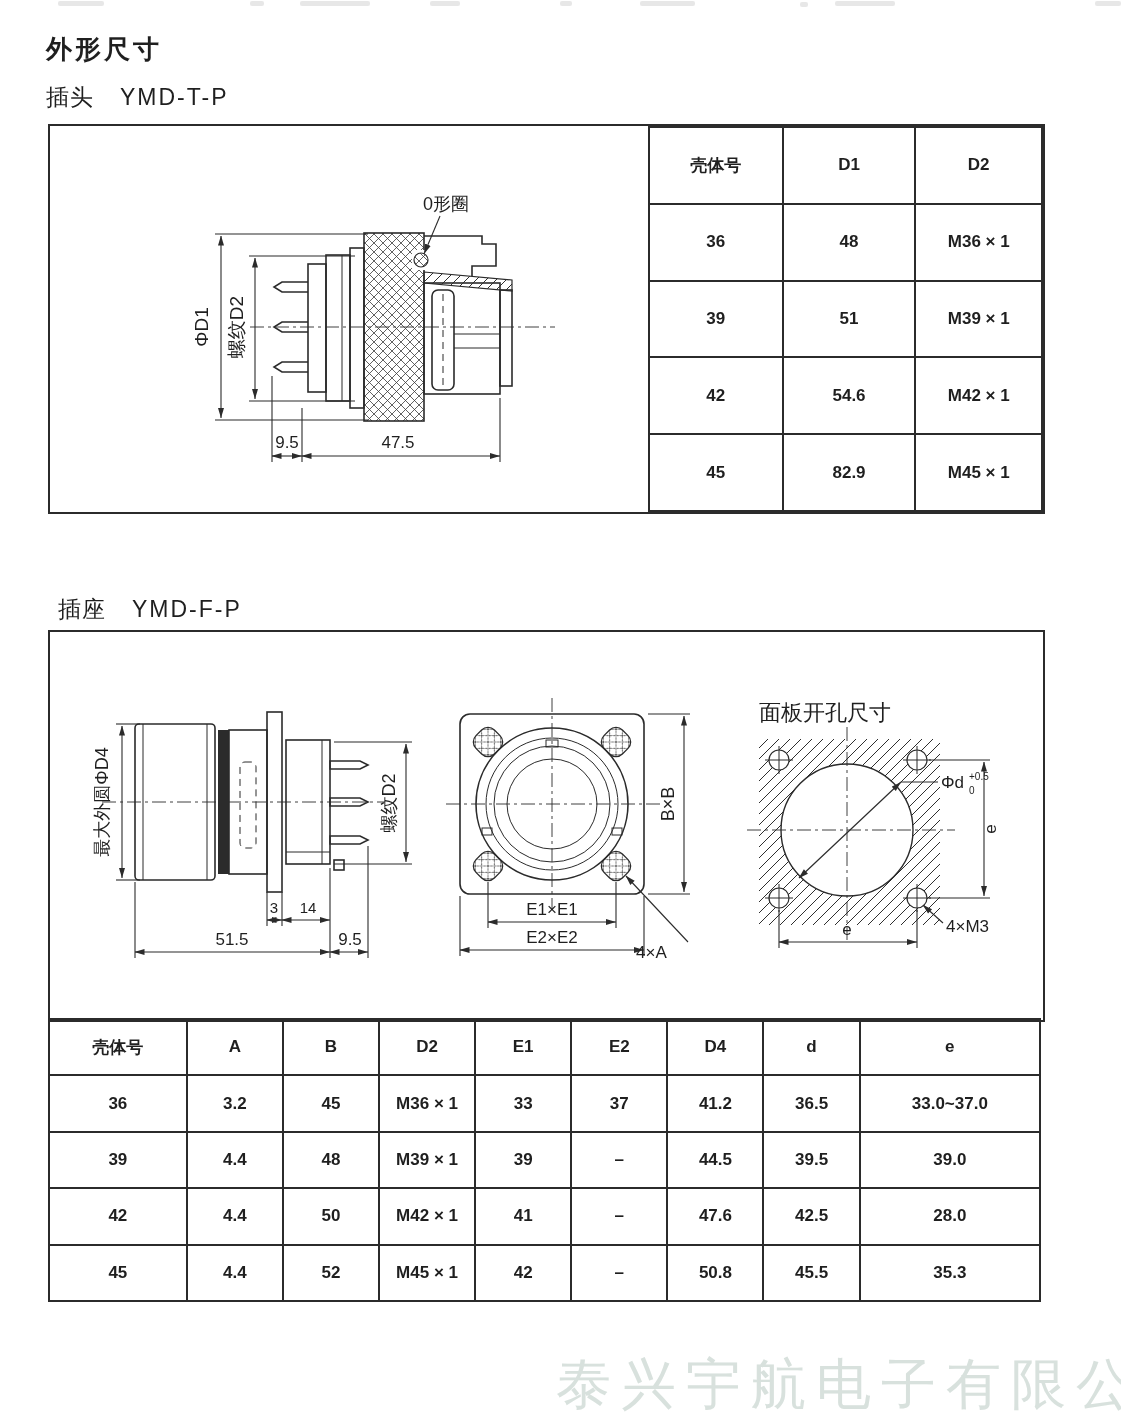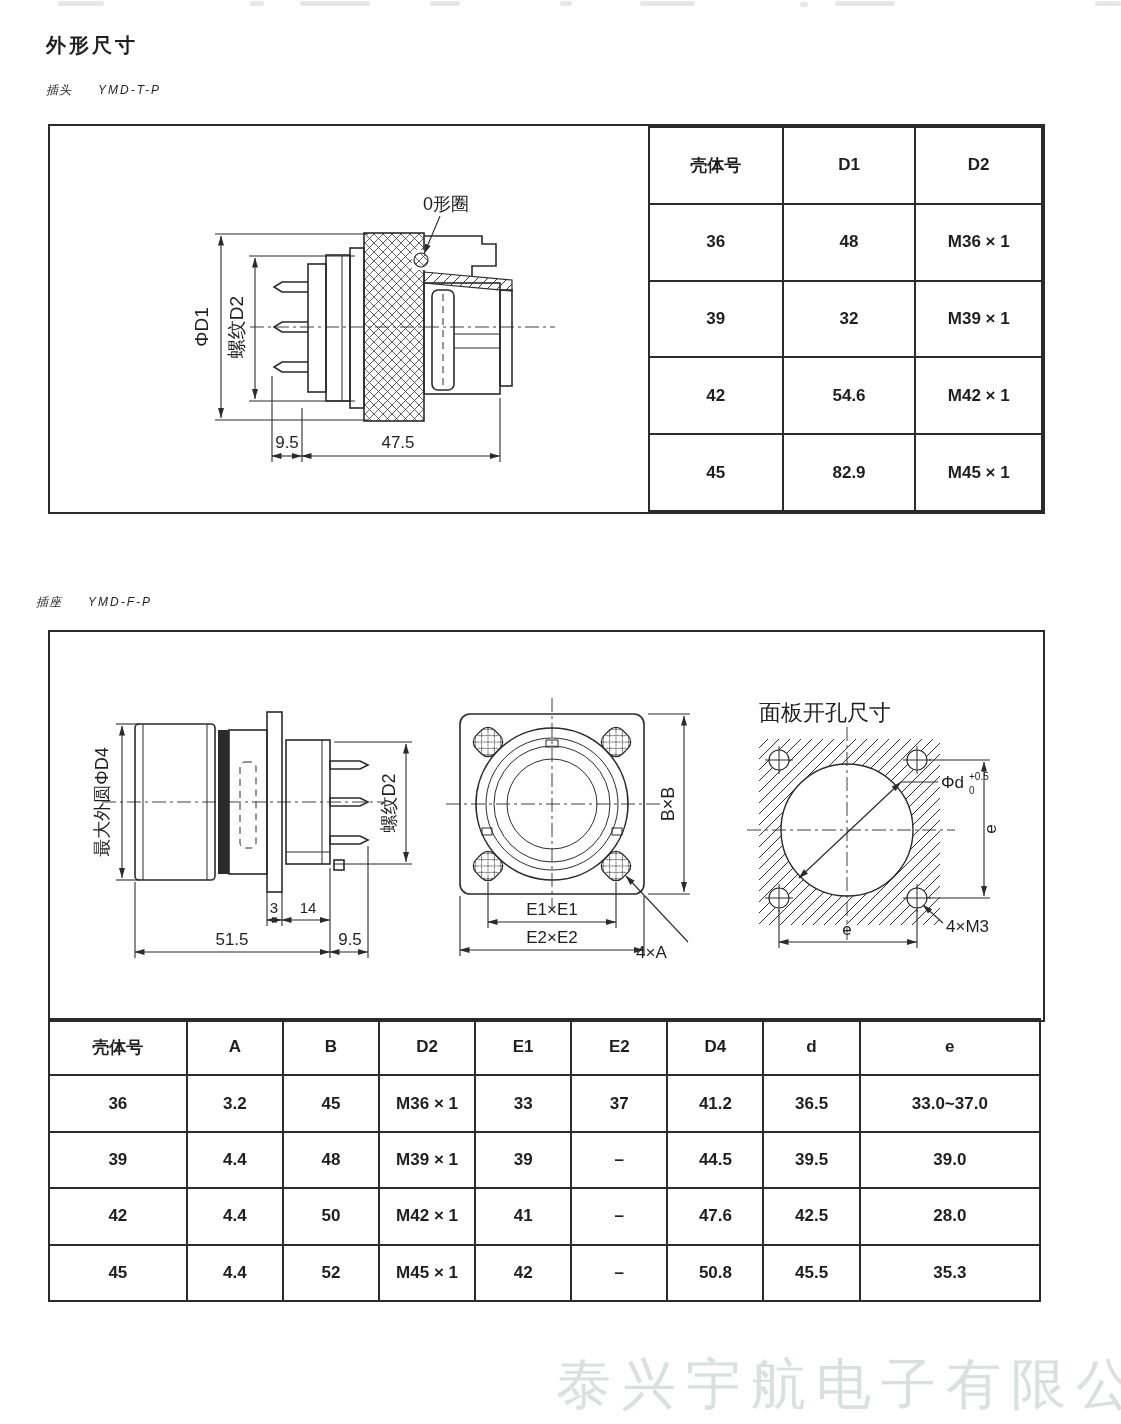--- a/index.html
+++ b/index.html
@@ -3,22 +3,22 @@
 <meta charset="utf-8">
 <style>
   html,body{margin:0;padding:0;background:#e8e8e8;}
   #page{
     position:relative;width:1121px;height:1424px;background:#ffffff;
     font-family:"Liberation Sans","DejaVu Sans",sans-serif;color:#1f1f1f;
     overflow:hidden;margin:0 auto;
   }
   .abs{position:absolute;}
   
-  .h1{font-size:20px;font-weight:bold;letter-spacing:3px;text-align:right;}
-  .sub{font-size:12px;letter-spacing:1px;font-style:italic;}
+  .h1{font-size:26px;font-weight:bold;letter-spacing:3px;text-align:right;}
+  .sub{font-size:23px;letter-spacing:1px;}
   .sub .model{margin-left:26px;letter-spacing:2px;}
   
   .frame{border:2px solid #2b2b2b;background:transparent;}
   
   table.dtable{border-collapse:collapse;width:100%;height:100%;table-layout:fixed;background:transparent;font-weight:bold;}
   table.dtable td{border:2px solid #2b2b2b;text-align:center;vertical-align:middle;
     font-size:17px;color:#1f1f1f;padding:0;}
   table.dtable td.hd{font-size:17px;}
   
   .wm-center{
@@ -147,39 +147,39 @@
           <td class="hd">D1</td>
           <td class="hd">D2</td>
         </tr>
         <tr style="height:20%;">
           <td>36</td>
           <td>48</td>
           <td>M36 × 1</td>
         </tr>
         <tr style="height:20%;">
           <td>39</td>
-          <td>32</td>
+          <td>51</td>
           <td>M39 × 1</td>
         </tr>
         <tr style="height:20%;">
           <td>42</td>
           <td>54.6</td>
           <td>M42 × 1</td>
         </tr>
         <tr style="height:20%;">
           <td>45</td>
           <td>82.9</td>
           <td>M45 × 1</td>
         </tr>
       </tbody>
         </table>
     </div>
   </div>
 
-  <div class="abs sub layer" style="left:36px;top:594px;">
+  <div class="abs sub layer" style="left:58px;top:594px;">
     <span>插座</span><span class="model">YMD-F-P</span>
   </div>
 
   <div class="abs frame layer" style="left:48px;top:630px;width:993px;height:388px;">
 
     <svg class="abs" style="left:0;top:0;" width="993" height="388" viewBox="0 0 993 388">
       <defs>
         <pattern id="xh2" width="9" height="9" patternUnits="userSpaceOnUse">
           <path d="M0 9 L9 0 M0 0 L9 9" stroke="#3a3a3a" stroke-width="0.8" fill="none"></path>
         </pattern>

